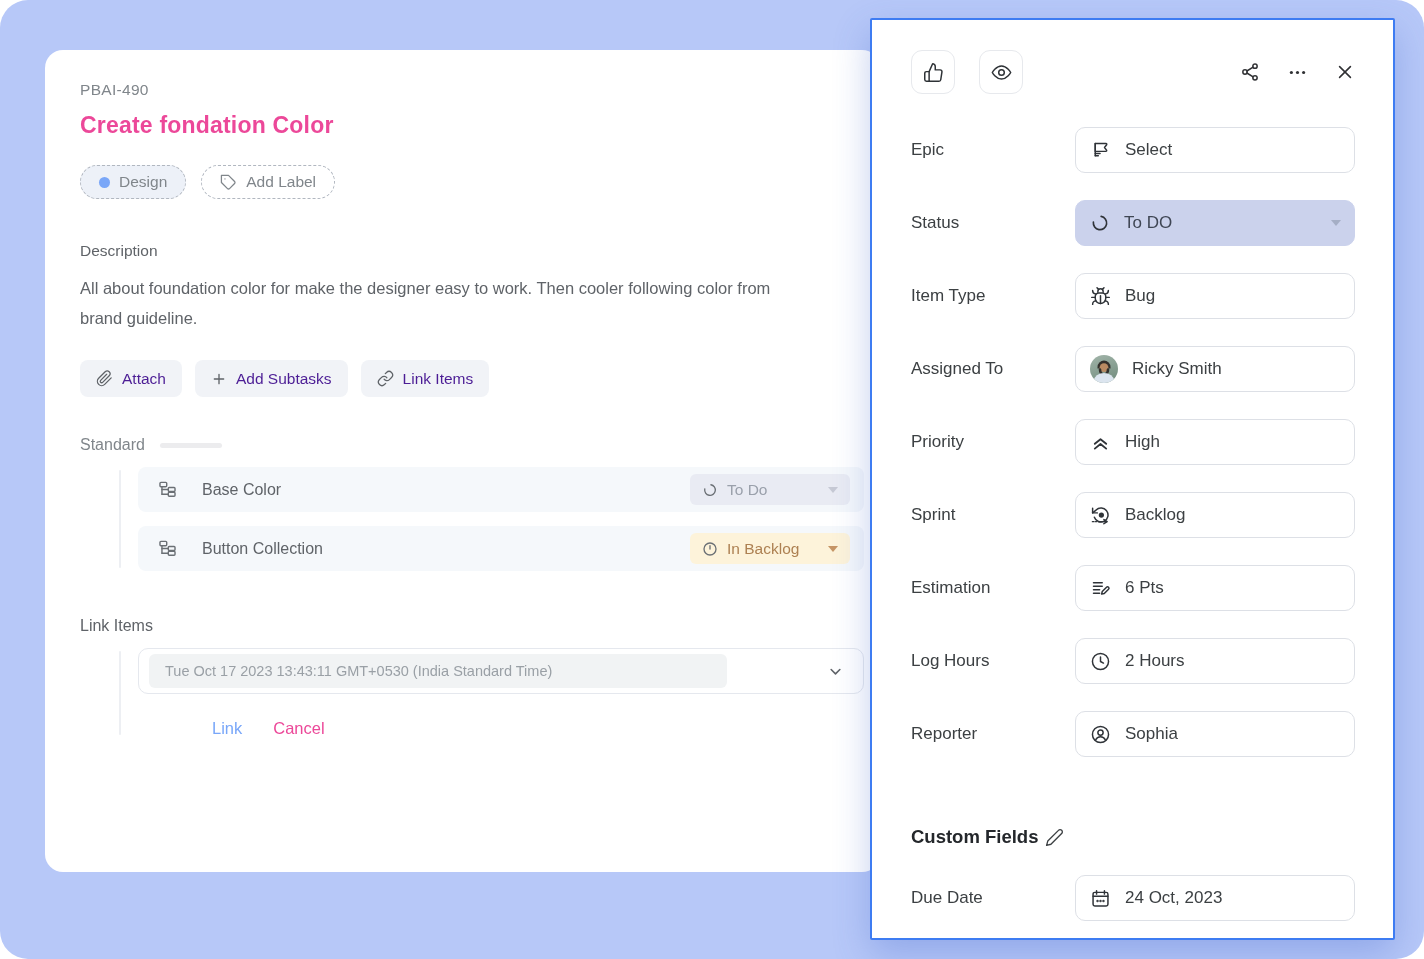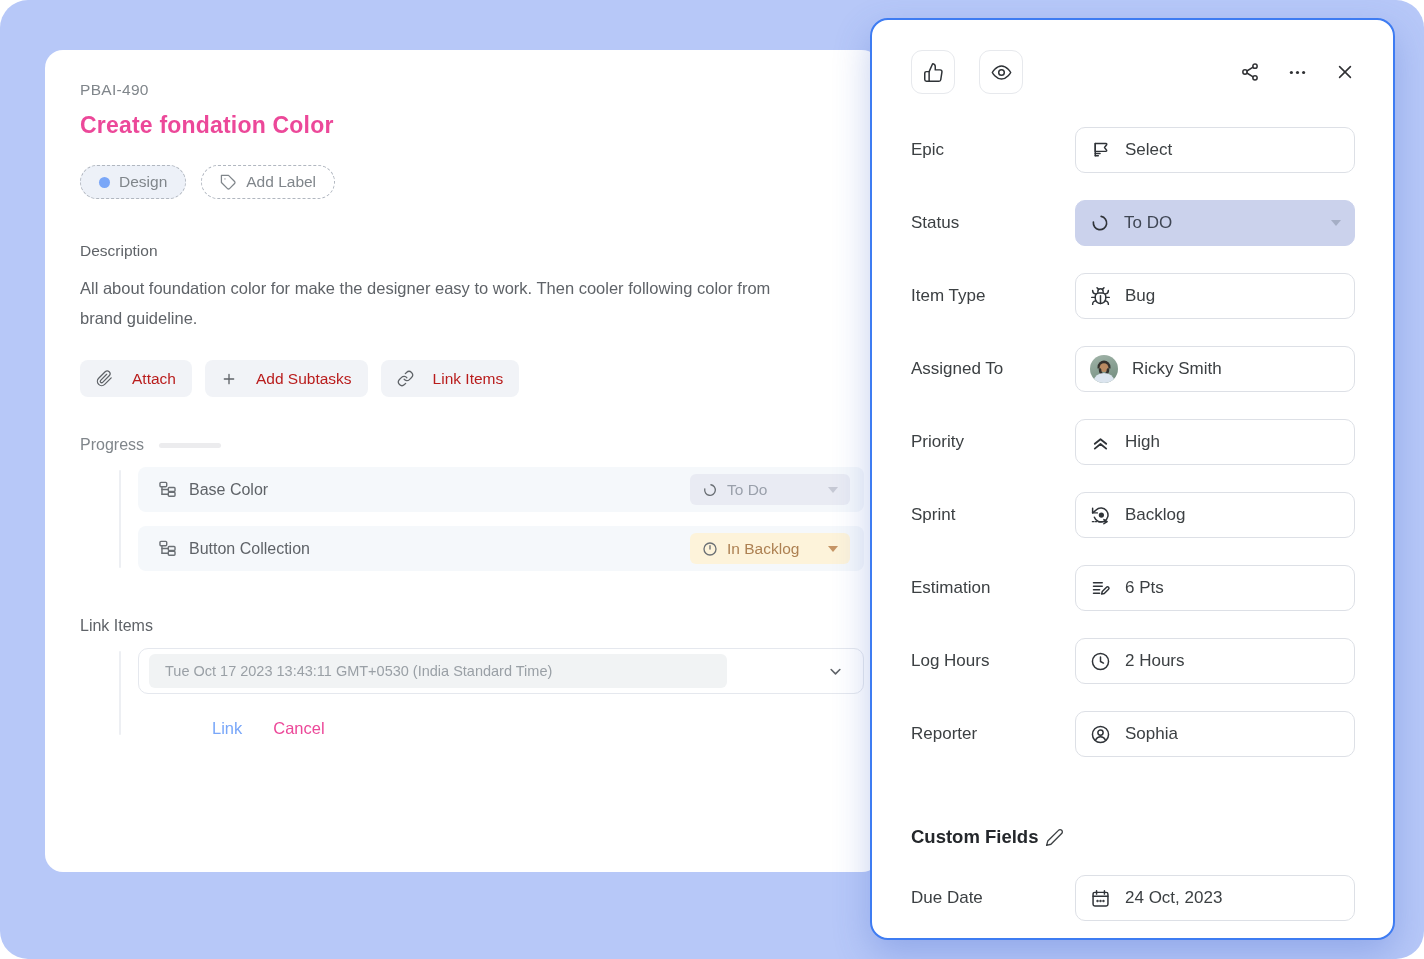--- a/index.html
+++ b/index.html
@@ -10,31 +10,31 @@
   .main-card { position:absolute; left:45px; top:50px; width:835px; height:822px; background:#fff; border-radius:18px; padding:31px 0 0 35px; }
   .task-id { font-size:15.5px; color:#80868b; letter-spacing:.3px; }
   .task-title { margin-top:13px; font-size:23px; font-weight:600; color:#ec4899; letter-spacing:.2px; }
   .chip-row { margin-top:26px; display:flex; gap:15px;align-items:flex-end; }
   .chip { display:inline-flex; align-items:center; gap:9px; height:34px; padding:0 18px; border:1.6px dashed #b1b7c0; border-radius:18px; color:#80868b; font-size:15.5px; cursor:pointer; background:transparent; }
   .chip.design { background:#edf1f8; }
   .chip .dot { width:11px; height:11px; border-radius:50%; }
   .desc-heading { margin-top:43px; font-size:15.5px; color:#5f6368; }
   .desc-body { margin-top:13px; font-size:16.5px; color:#5f6368; line-height:30px; max-width:700px; }
   .action-row { margin-top:27px; display:flex; gap:13px; }
-  .action-btn { display:inline-flex; align-items:center; gap:19px; height:37px; padding:0 16px; background:#f1f3f7; border:none; border-radius:8px; color:#b91c1c; font-size:15.5px; cursor:pointer; }
+  .action-btn { display:inline-flex; align-items:center; gap:9px; height:37px; padding:0 16px; background:#f1f3f7; border:none; border-radius:8px; color:#4c1d95; font-size:15.5px; cursor:pointer; }
   .action-btn svg { color:#5f6368; }
 
   .section-head { margin-top:39px; display:flex; align-items:center; gap:15px; }
   .section-label { font-size:16px; color:#80868b; }
   .progress-track { width:62px; height:5px; background:#ececee; border-radius:3px; overflow:hidden; }
   .progress-fill { width:52%; height:100%; background:#dddee1; border-radius:3px; }
 
   .tree-block { margin-top:13px; position:relative; padding-left:58px; }
   .connector { position:absolute; left:39px; top:3px; bottom:3px; width:2px; background:#edeff3; border-radius:1px; }
-  .subtask-row { width:726px; height:45px; background:#f5f8fb; border-radius:8px; display:flex; align-items:center; padding:0 14px 0 20px; margin-bottom:14px; cursor:pointer; }
+  .subtask-row { width:726px; height:45px; background:#f5f8fb; border-radius:8px; display:flex; align-items:center; padding:0 14px 0 20px; margin-bottom:14px; cursor:pointer;gap:13px; }
   .subtask-row:last-child { margin-bottom:0; }
   .subtask-row svg { color:#6b7075; flex:none; }
   .subtask-title { margin-left:12px; color:#5f6368; font-size:16px; flex:1; }
   .status-pill { display:flex; align-items:center; gap:9px; height:31px; width:160px; padding:0 12px; border-radius:6px; font-size:15.5px; cursor:pointer; }
   .pill-todo { background:#e9ebf3; color:#9aa0ab; }
   .pill-todo .spacer { flex:1; }
   .pill-progress { background:#fdf3da; color:#ad8052; }
   .pill-progress .spacer { flex:1; }
   .caret { width:0; height:0; border-left:5px solid transparent; border-right:5px solid transparent; border-top:6px solid currentColor; opacity:.75; }
   .pill-todo .caret { color:#b9bec9; }
@@ -44,21 +44,21 @@
   .link-block { margin-top:13px; position:relative; padding-left:58px; }
   .link-select { width:726px; height:46px; background:#fff; border:1px solid #e5e8ee; border-radius:10px; display:flex; align-items:center; padding:0 18px 0 10px; cursor:pointer; }
   .link-select-pill { width:578px; height:34px; background:#f1f3f4; border-radius:6px; display:flex; align-items:center; padding:0 16px; color:#9aa0a6; font-size:14.5px; white-space:nowrap; overflow:hidden; }
   .link-select .spacer { flex:1; }
   .link-select svg { color:#5f6368; }
   .link-actions { margin-top:25px; padding-left:74px; display:flex; gap:31px; font-size:16.5px; }
   .link-go { color:#79a7f9; cursor:pointer; }
   .link-cancel { color:#ec4899; cursor:pointer; }
 
   
-  .side-panel { position:absolute; left:870px; top:18px; width:525px; height:922px; background:#fff; border:2px solid #3e7cf2; border-radius:18px; padding:30px 38px 0 39px; box-shadow:0 14px 36px rgba(60,97,200,.30); }
+  .side-panel { position:absolute; left:870px; top:18px; width:525px; height:922px; background:#fff; border:2px solid #3e7cf2; border-radius:2px; padding:30px 38px 0 39px; box-shadow:0 14px 36px rgba(60,97,200,.30); }
   .panel-header { display:flex; align-items:center; height:44px; }
   .icon-btn { width:44px; height:44px; background:#fff; border:1px solid #e7e9ed; border-radius:11px; display:flex; align-items:center; justify-content:center; color:#2e3236; cursor:pointer; margin-right:24px; }
   .panel-header .spacer { flex:1; }
   .plain-icon { color:#303134; margin-left:27px; cursor:pointer; display:flex; align-items:center; }
 
   .fields { margin-top:33px; }
   .field-row { display:flex; align-items:center; margin-bottom:27px; }
   .field-label { width:164px; font-size:17px; color:#3c4043; flex:none; }
   .field-control { flex:1; height:46px; border:1px solid #dde0e6; border-radius:10px; background:#fff; display:flex; align-items:center; gap:14px; padding:0 13px 0 14px; font-size:17px; color:#3c4043; cursor:pointer; }
   .field-control svg { flex:none; color:#2f3338; }
@@ -122,21 +122,21 @@
           <svg width="17" height="17" viewBox="0 0 24 24" fill="none" stroke="currentColor" stroke-width="1.8" stroke-linecap="round" stroke-linejoin="round">
               <path d="M10 13a5 5 0 0 0 7.54.54l3-3a5 5 0 0 0-7.07-7.07l-1.72 1.71"></path>
               <path d="M14 11a5 5 0 0 0-7.54-.54l-3 3a5 5 0 0 0 7.07 7.07l1.71-1.71"></path>
             </svg>
         </span>
         <span>Link Items</span>
       </button>
     </div>
 
     <div class="section-head">
-      <span class="section-label">Progress</span>
+      <span class="section-label">Standard</span>
       <span class="progress-track"><span class="progress-fill"></span></span>
     </div>
 
     <div class="tree-block">
       <span class="connector"></span>
 
       <div class="subtask-row">
         <span style="display:flex">
           <svg width="19" height="19" viewBox="0 0 24 24" fill="none" stroke="currentColor" stroke-width="1.8" stroke-linecap="round" stroke-linejoin="round">
               <rect x="2.5" y="3" width="8.5" height="5.5" rx="1.2"></rect>

